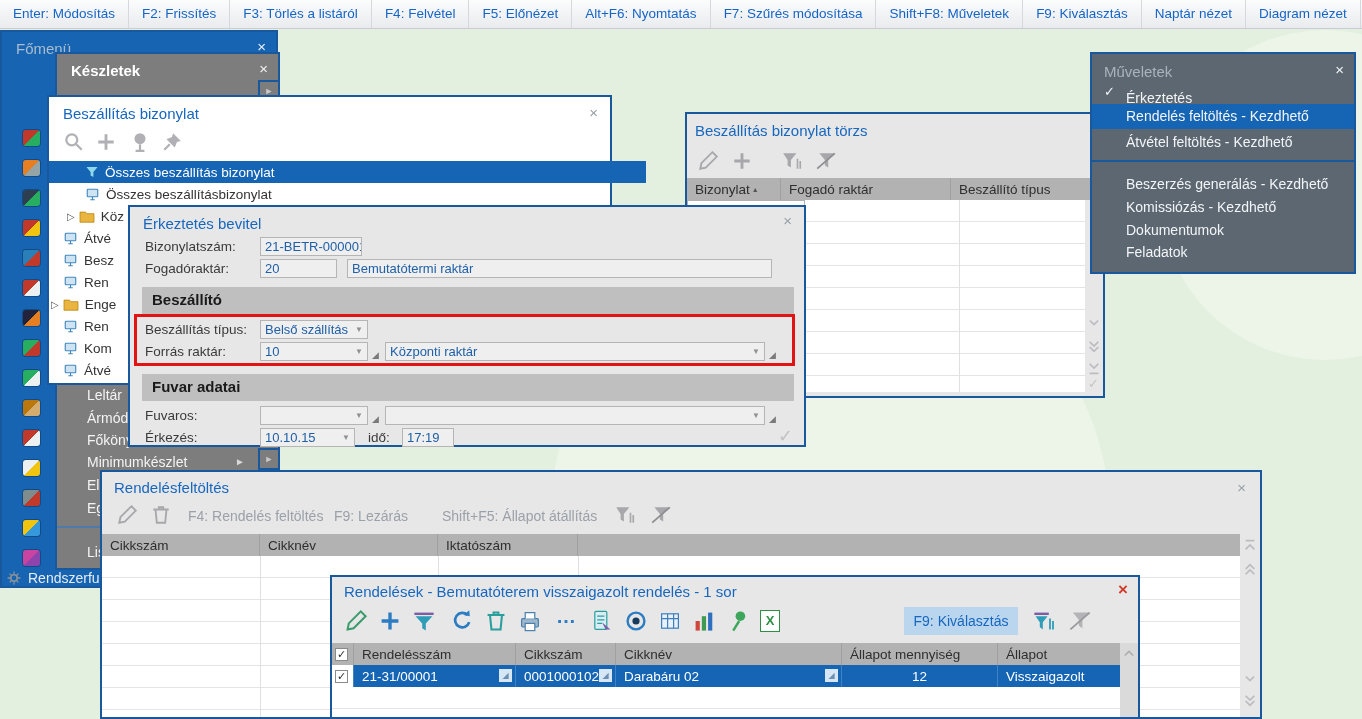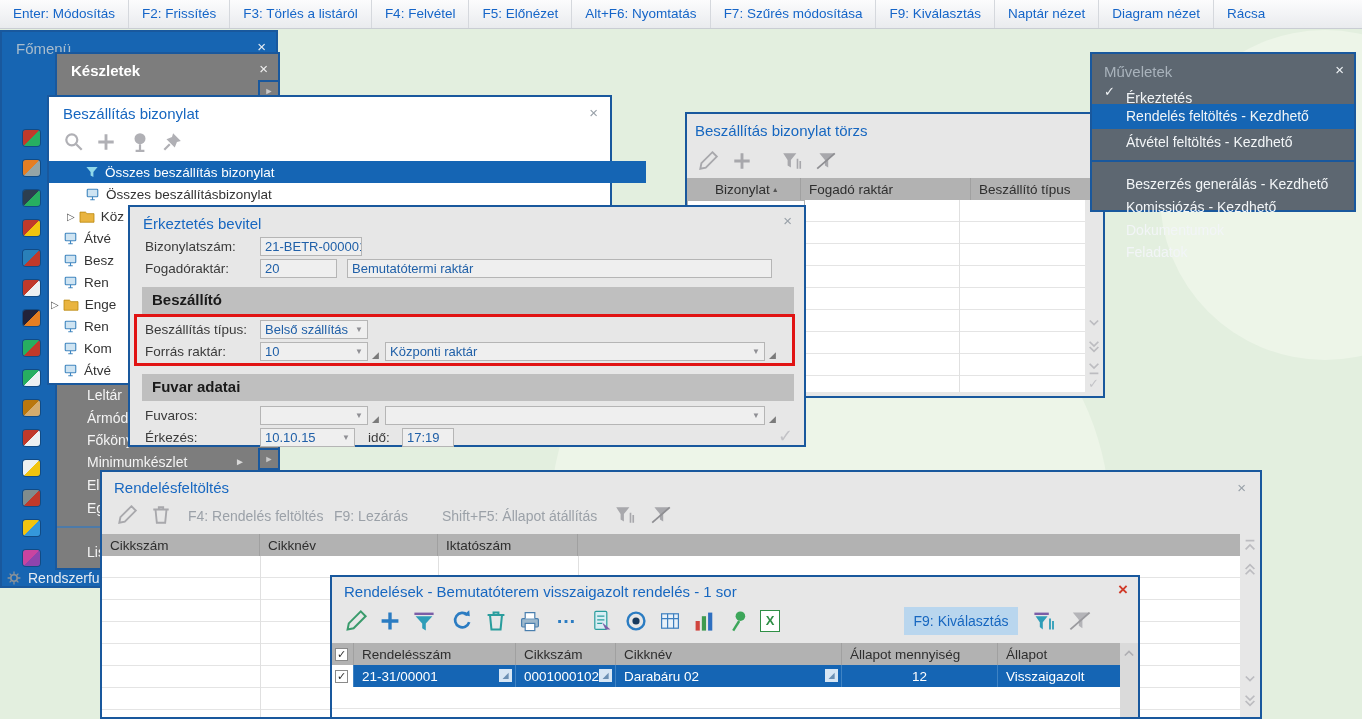--- a/index.html
+++ b/index.html
@@ -74,20 +74,21 @@
   <div class="bgcircle c2" style="left:1160px;top:30px;width:330px;height:330px;"></div>
 
   <div id="menubar">
     <span class="mitem">Enter: Módosítás</span>
     <span class="mitem">F2: Frissítés</span>
     <span class="mitem">F3: Törlés a listáról</span>
     <span class="mitem">F4: Felvétel</span>
     <span class="mitem">F5: Előnézet</span>
     <span class="mitem">Alt+F6: Nyomtatás</span>
     <span class="mitem">F7: Szűrés módosítása</span>
+    <span class="mitem">Shift+F8: Műveletek</span>
     <span class="mitem">F9: Kiválasztás</span>
     <span class="mitem">Naptár nézet</span>
     <span class="mitem">Diagram nézet</span>
     <span class="mitem" style="border-right:none;">Rácsa</span>
   </div>
 
   <div id="fomenu" class="win" style="left:0;top:30px;width:278px;height:558px;">
     <span class="wtitle" style="left:14px;top:8px;color:#a8bccd;">Főmenü</span>
     <span class="wclose" style="right:10px;top:7px;color:#e8eef4;">×</span>
     <div class="sic ic1" style="top:98px;"></div>
@@ -234,21 +235,21 @@
       </svg>
     <svg class="abs" style="left:94px;top:36px;" width="22" height="22" viewBox="0 0 20 20">
         <path d="M2 3h12l-5 6v7l-3-2v-5z" fill="#a8a8ac"></path>
         <path d="M15 8v9M17.5 10v7" stroke="#a8a8ac" stroke-width="1.5"></path>
       </svg>
     <svg class="abs" style="left:128px;top:36px;" width="22" height="22" viewBox="0 0 20 20">
         <path d="M4 3h14l-6 6v7l-3-2v-5z" fill="#a8a8ac"></path>
         <path d="M2 17L18 3" stroke="#8e8e92" stroke-width="1.6"></path>
       </svg>
     <div class="thead" style="left:0;top:64px;width:416px;height:22px;">
-      <div class="thcell" style="width:94px;margin-left:20px;">
+      <div class="thcell" style="width:94px;">
           <span>Bizonylat</span>
           <span style="font-size:7px;color:#555;margin-left:2px;">▲</span>
         </div>
       <div class="thcell" style="width:170px;">
           <span>Fogadó raktár</span>
         </div>
       <div class="thcell" style="width:126px;border-right:none;">
           <span>Beszállító típus</span>
         </div>
     </div>
@@ -298,21 +299,21 @@
     <span class="corner-g" style="left:242px;top:207px;">◢</span>
     <div class="fbox" style="left:255px;top:199px;width:380px;"><span></span><span class="dd">▼</span></div>
     <span class="corner-g" style="left:639px;top:207px;">◢</span>
     <span class="flabel" style="left:15px;top:223px;">Érkezés:</span>
     <div class="fbox" style="left:130px;top:221px;width:95px;"><span>10.10.15</span><span class="dd">▼</span></div>
     <span class="flabel" style="left:238px;top:223px;">idő:</span>
     <div class="fbox" style="left:272px;top:221px;width:52px;">17:19</div>
     <span class="abs" style="left:648px;top:218px;color:#c2c2c6;font-size:18px;">✓</span>
   </div>
 
-  <div id="muvel" class="win" style="left:1090px;top:52px;width:266px;height:160px;">
+  <div id="muvel" class="win" style="left:1090px;top:52px;width:266px;height:222px;">
     <span class="wtitle" style="left:12px;top:9px;color:#a9b3bc;">Műveletek</span>
     <span class="wclose" style="right:10px;top:8px;color:#eef2f5;">×</span>
     <span class="abs" style="left:12px;top:30px;color:#f2f5f7;font-size:13px;">✓</span>
     <div class="mvitem" style="top:36px;">Érkeztetés</div>
     <div class="abs" style="left:0;top:50px;width:262px;height:25px;background:#1565b4;">
       <span class="mvitem" style="top:4px;">Rendelés feltöltés - Kezdhető</span>
     </div>
     <div class="mvitem" style="top:80px;">Átvétel feltöltés - Kezdhető</div>
     <div class="abs" style="left:0;top:106px;width:262px;height:2px;background:#19589d;"></div>
     <div class="mvitem" style="top:122px;">Beszerzés generálás - Kezdhető</div>

